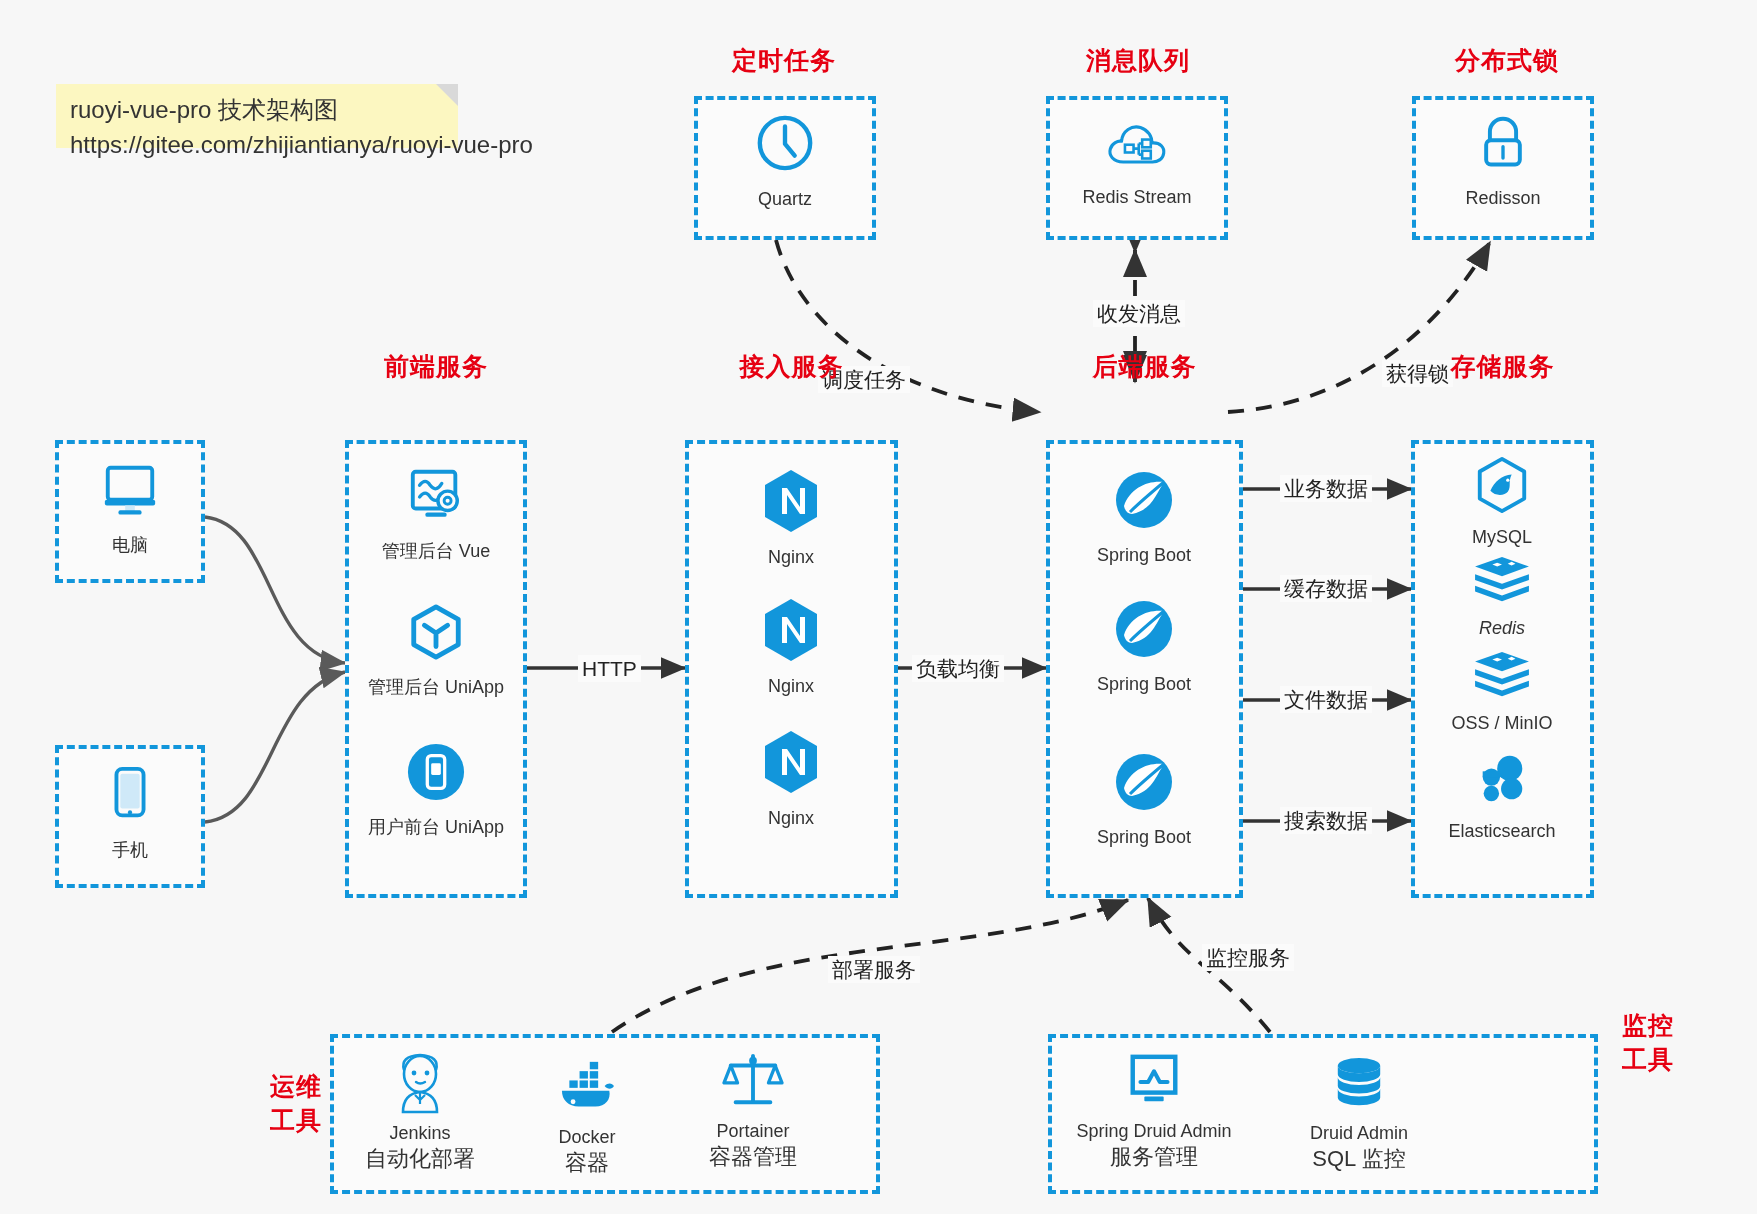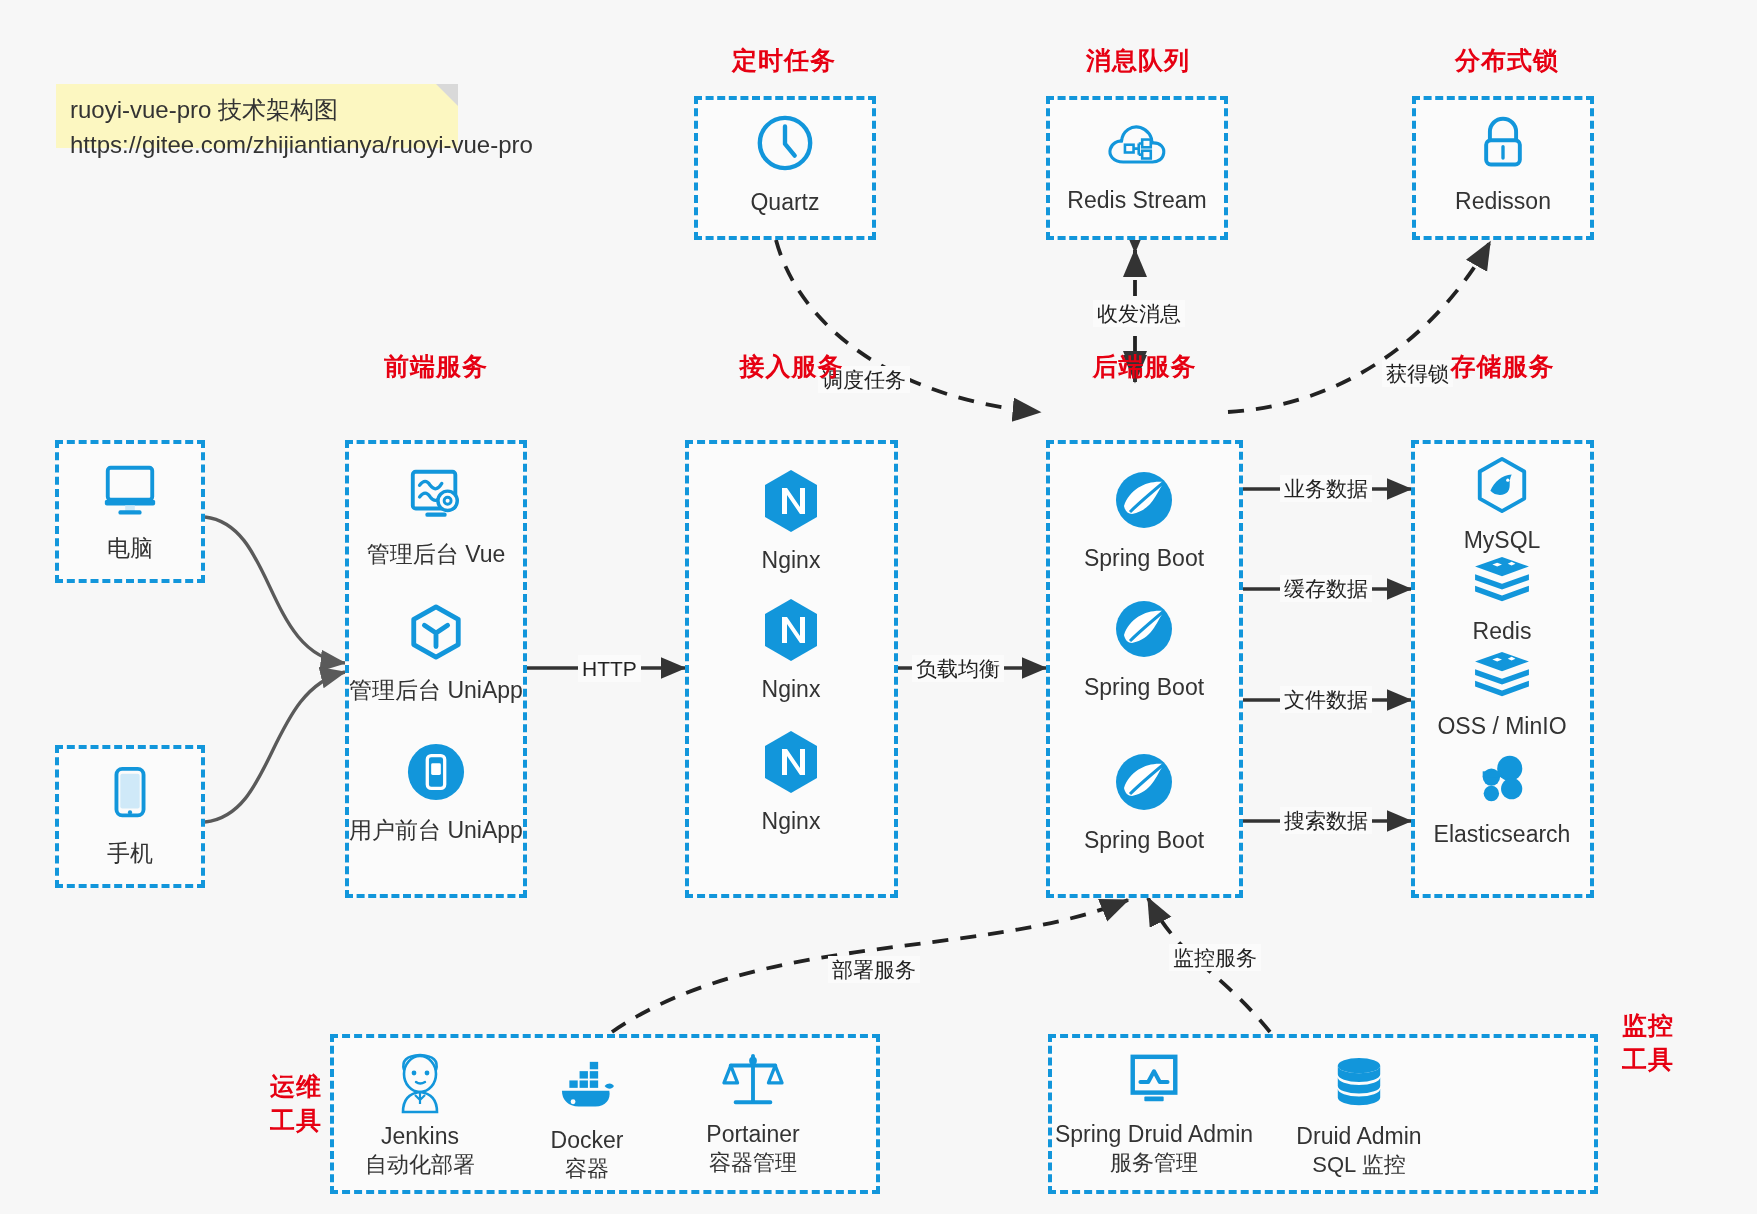--- a/index.html
+++ b/index.html
@@ -28,21 +28,21 @@
   }
   .node {
     position: absolute;
     display: flex;
     flex-direction: column;
     align-items: center;
     justify-content: flex-start;
     width: 180px;
   }
   .node .cap {
-    font-size: 23px;
+    font-size: 18px;
     color: #333;
     text-align: center;
     line-height: 1.25;
     white-space: nowrap;
   }
   .node .cap2 { font-size: 22px; color: #333; text-align:center; line-height:1.25; white-space: nowrap;}
   .ico { display: block; }
 
   
   #note {
@@ -126,21 +126,21 @@
   <div class="elabel" style="left:578px; top:655px;">HTTP</div>
   <div class="elabel" style="left:912px; top:655px;">负载均衡</div>
   <div class="elabel" style="left:818px; top:366px;">调度任务</div>
   <div class="elabel" style="left:1093px; top:300px;">收发消息</div>
   <div class="elabel" style="left:1382px; top:360px;">获得锁</div>
   <div class="elabel" style="left:1280px; top:475px;">业务数据</div>
   <div class="elabel" style="left:1280px; top:575px;">缓存数据</div>
   <div class="elabel" style="left:1280px; top:686px;">文件数据</div>
   <div class="elabel" style="left:1280px; top:807px;">搜索数据</div>
   <div class="elabel" style="left:828px; top:956px;">部署服务</div>
-  <div class="elabel" style="left:1169px; top:944px;">监控服务</div>
+  <div class="elabel" style="left:1202px; top:944px;">监控服务</div>
 
   <div class="grp-label" style="left:694px; top:44px; width:180px;">定时任务</div>
   <div class="dbox" style="left:694px; top:96px; width:182px; height:144px;"></div>
   <div class="node" style="left:695px; top:112px;">
     <span class="ico">
       <svg width="62" height="62" viewBox="0 0 64 64">
         <circle cx="32" cy="32" r="26" fill="none" stroke="#1296db" stroke-width="4.5"></circle>
         <path d="M32 15 L32 33 L42 45" fill="none" stroke="#1296db" stroke-width="4.5" stroke-linecap="round" stroke-linejoin="round"></path>
       </svg>
     </span>
@@ -315,21 +315,21 @@
     <span class="ico">
       <svg width="58" height="60" viewBox="0 0 60 62">
         <path d="M30 3 L53 16 L53 44 L30 57 L7 44 L7 16 Z" fill="none" stroke="#1296db" stroke-width="4" stroke-linejoin="round"></path>
         <path d="M18 36 C22 26 30 20 40 19 C36 27 40 31 36 37 C33 41 23 42 18 36 Z" fill="#1296db"></path>
         <circle cx="36" cy="25" r="1.7" fill="#ffffff"></circle>
       </svg>
     </span>
     <span class="cap" style="margin-top:6px;">MySQL</span>
   </div>
 
-  <div class="node" style="left:1412px; top:555px;">
+  <div class="node" style="left:1412px; top:555px;font-style:italic;">
     <span class="ico">
       <svg width="62" height="50" viewBox="0 0 64 52">
         <path d="M32 2 L60 12 L32 22 L4 12 Z" fill="#1296db"></path>
         <path d="M4 20 L32 30 L60 20 L60 26 L32 36 L4 26 Z" fill="#1296db"></path>
         <path d="M4 32 L32 42 L60 32 L60 38 L32 48 L4 38 Z" fill="#1296db"></path>
         <path d="M22 10 l5 -2 l5 2 l-5 2 Z" fill="#ffffff"></path>
         <path d="M38 9 l4 -2 l4 2 l-4 2 Z" fill="#ffffff"></path>
       </svg>
     </span>
     <span class="cap" style="margin-top:8px;">Redis</span>

